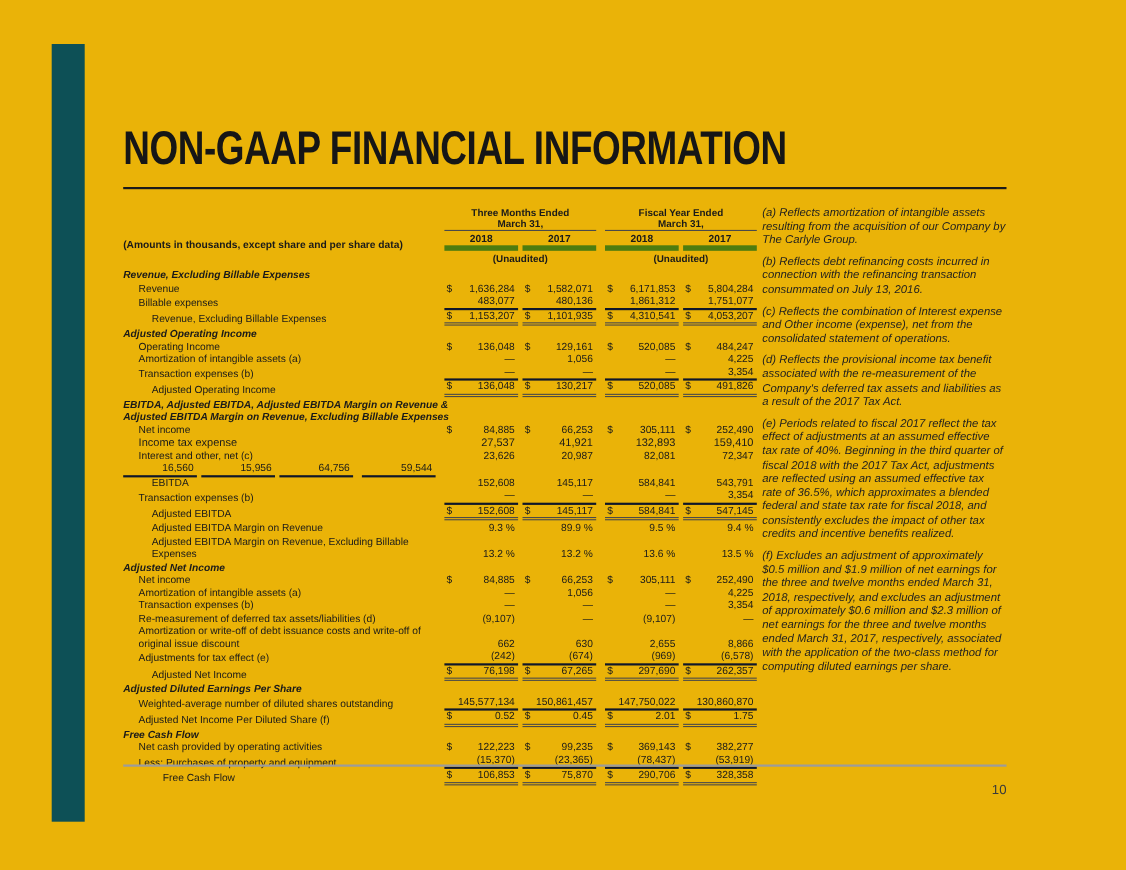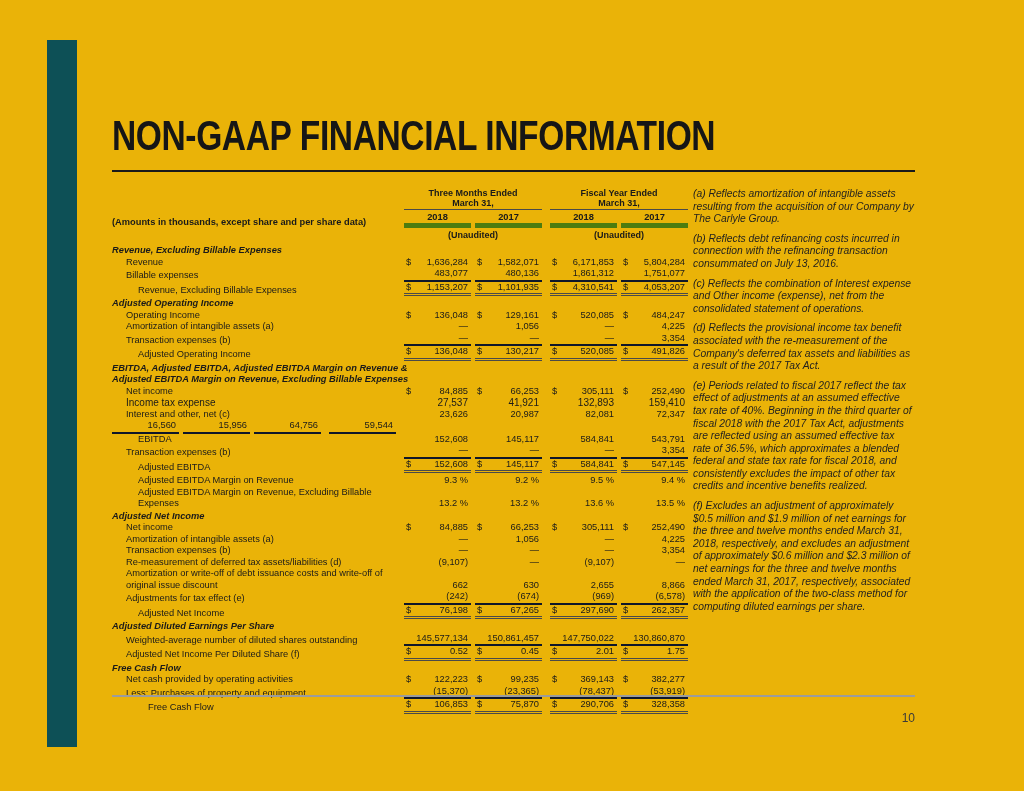--- a/index.html
+++ b/index.html
@@ -376,21 +376,21 @@
               </div>
             </div>
             <div class="trow percent">
               <div class="tlabel ind2">Adjusted EBITDA Margin on Revenue</div>
               <div class="tcell">
                 <span class="dsign"></span>
                 <span class="val">9.3 %</span>
               </div>
               <div class="tcell">
                 <span class="dsign"></span>
-                <span class="val">9.2 %</span>
+                <span class="val">89.9 %</span>
               </div>
               <div class="tcell">
                 <span class="dsign"></span>
                 <span class="val">9.5 %</span>
               </div>
               <div class="tcell">
                 <span class="dsign"></span>
                 <span class="val">9.4 %</span>
               </div>
             </div>

